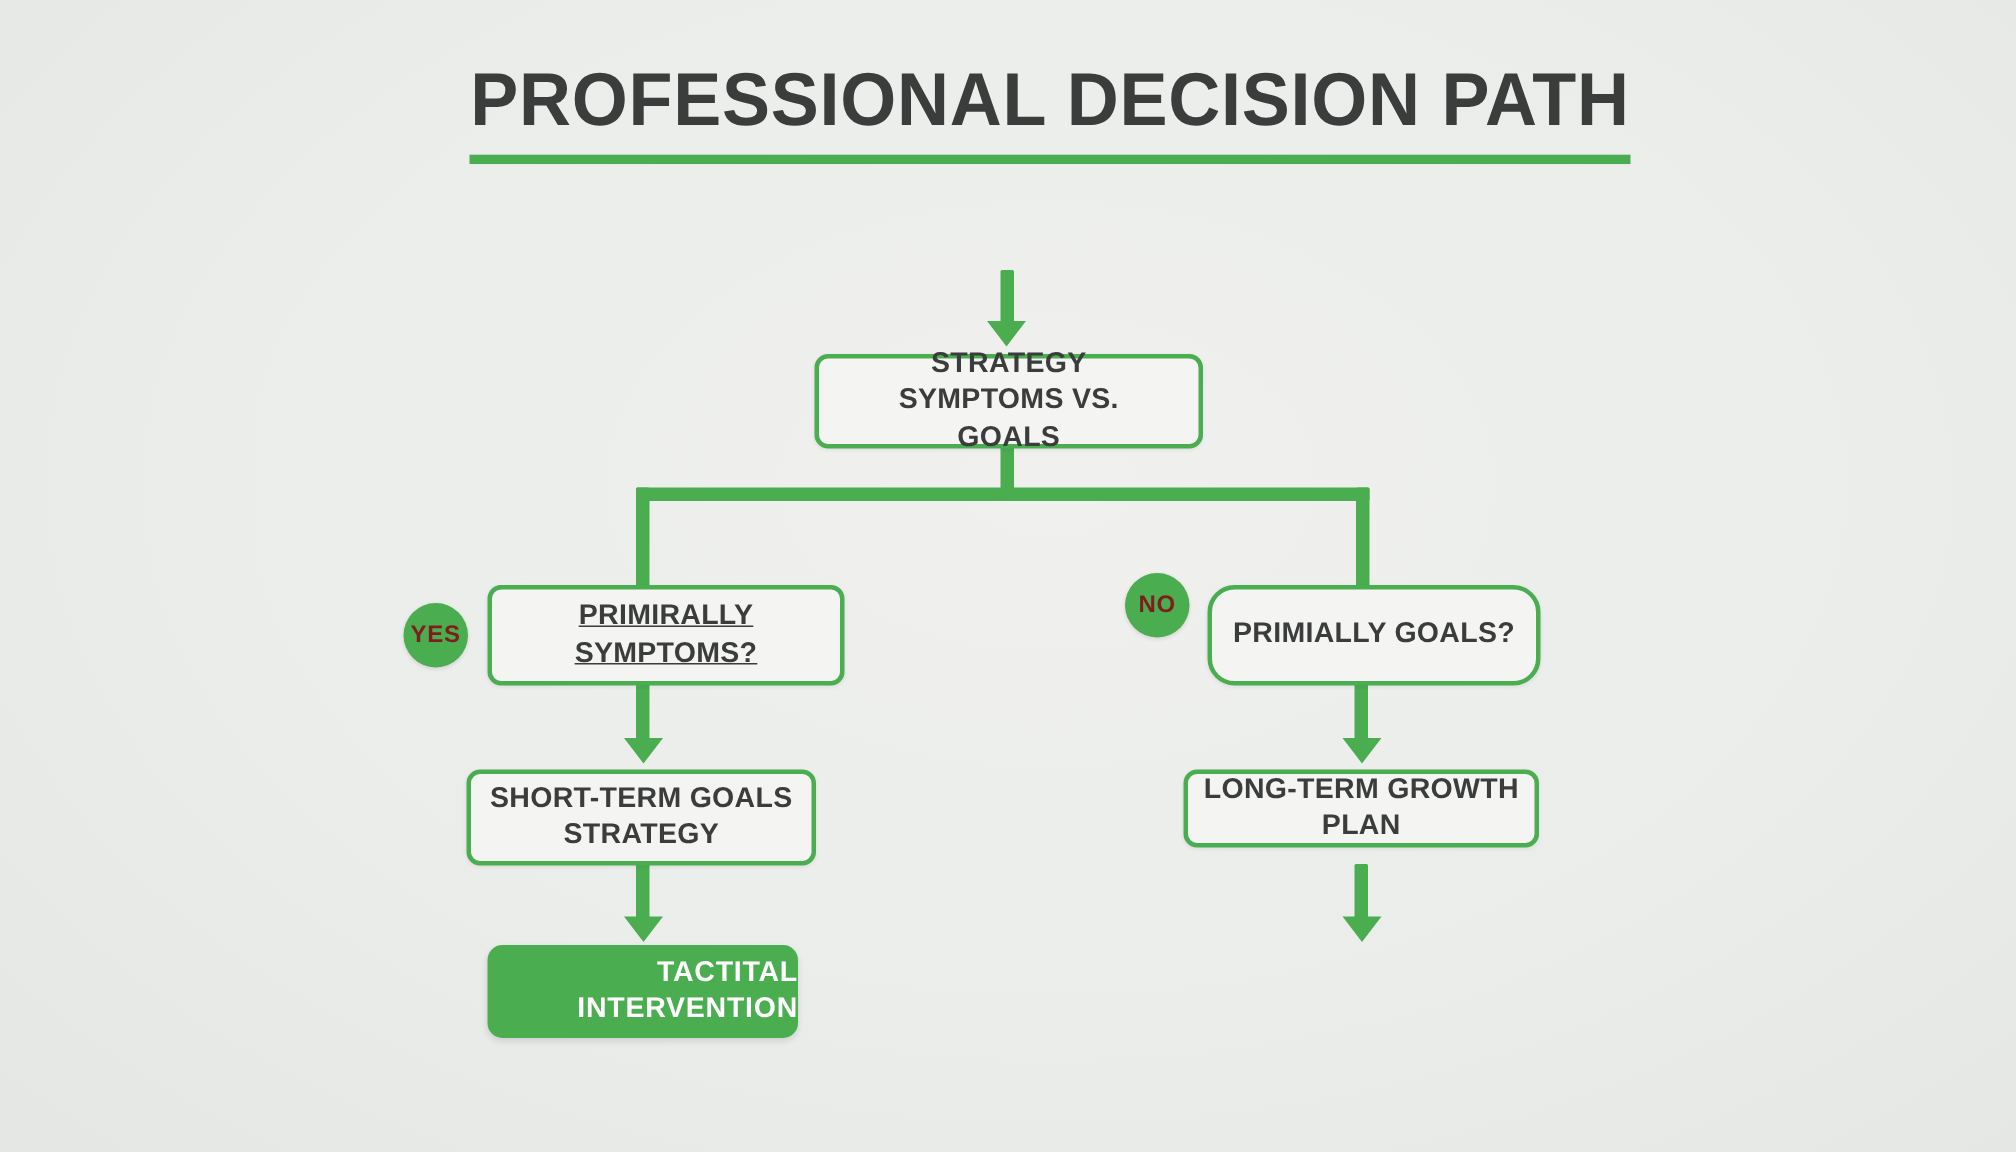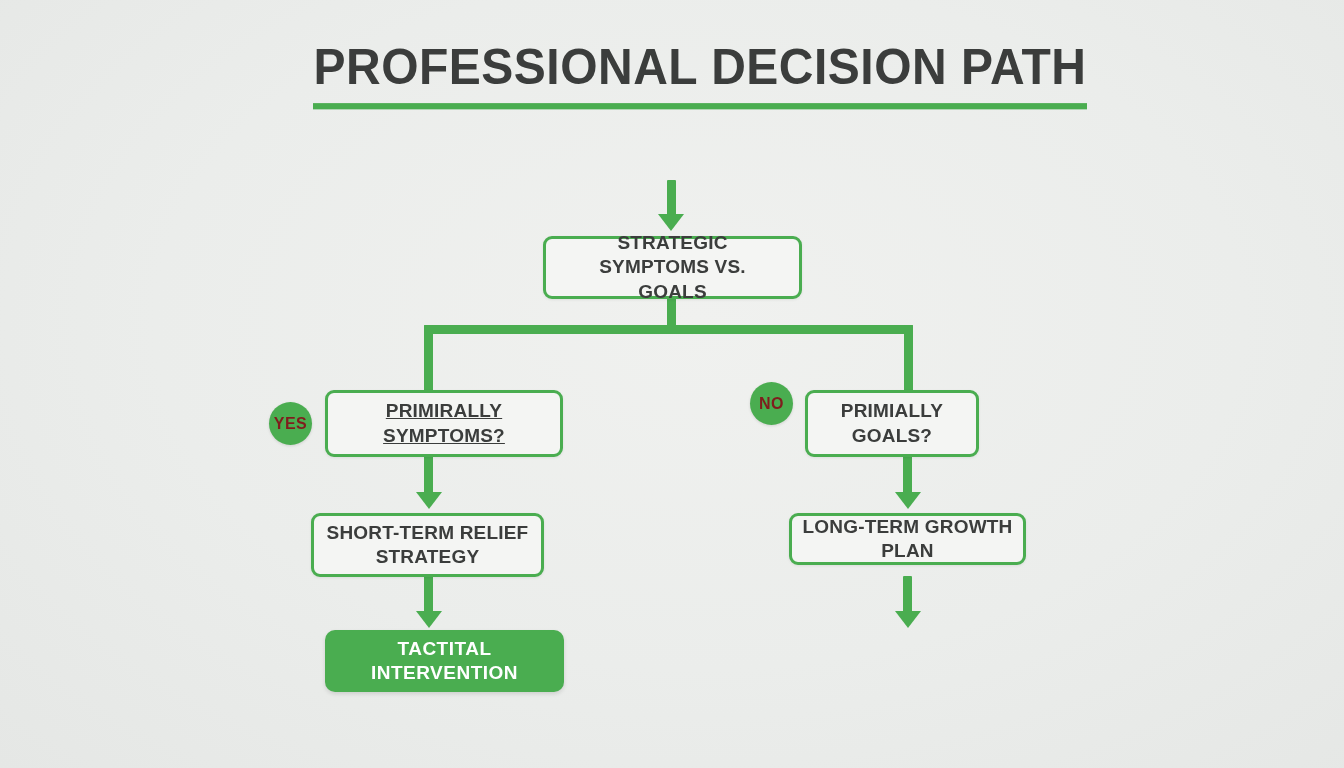--- a/index.html
+++ b/index.html
@@ -85,32 +85,32 @@
     font-size: 19px;
     line-height: 1.28;
     letter-spacing: 0.2px;
     z-index: 2;
     box-shadow: 0 1px 3px rgba(0,0,0,0.07);
   }
   .start   { left: 605px; top: 139px; width: 132px; height: 43px;
              color: var(--accent); font-size: 21px; letter-spacing: 1.5px; border-radius: 10px; }
   .evaluate{ left: 543px; top: 236px; width: 259px; height: 63px; padding: 0 22px; }
   .q-left  { left: 325px; top: 390px; width: 238px; height: 67px; padding: 4px 8px; text-decoration: underline; }
-  .q-right { left: 805px; top: 390px; width: 174px; height: 67px; padding: 0 8px; }
+  .q-right { left: 805px; top: 390px; width: 222px; height: 67px; padding: 0 8px; border-radius: 18px; }
   .s-left  { left: 311px; top: 513px; width: 233px; height: 64px; padding: 0 6px; }
   .s-right { left: 789px; top: 513px; width: 237px; height: 52px; padding: 0 6px; }
   .outcome {
     background: var(--accent);
     border: none;
     color: #ffffff;
     border-radius: 10px;
     letter-spacing: 0.5px;
     box-shadow: 0 2px 4px rgba(0,0,0,0.12);
   }
-  .o-left  { left: 325px; top: 630px; width: 239px; height: 62px; }
+  .o-left  { left: 325px; top: 630px; width: 207px; height: 62px; text-align: right; }
   .o-right { left: 805px; top: 630px; width: 205px; height: 62px; }
 
   
   .badge {
     position: absolute;
     width: 43px; height: 43px;
     border-radius: 50%;
     background: var(--accent);
     color: #7f1d1d;
     font-weight: bold;
@@ -143,26 +143,26 @@
   <div class="vline" id="a2Ls"></div>
   <div class="ahead" id="a2Lh"></div>
   <div class="vline" id="a2Rs"></div>
   <div class="ahead" id="a2Rh"></div>
   <div class="vline" id="a3Ls"></div>
   <div class="ahead" id="a3Lh"></div>
   <div class="vline" id="a3Rs"></div>
   <div class="ahead" id="a3Rh"></div>
 
 
-  <div class="node evaluate">STRATEGIC SYMPTOMS VS. GOALS</div>
+  <div class="node evaluate">STRATEGY SYMPTOMS VS. GOALS</div>
 
   <div class="badge badge-yes">YES</div>
   <div class="node q-left">PRIMIRALLY SYMPTOMS?</div>
 
   <div class="badge badge-no">NO</div>
   <div class="node q-right">PRIMIALLY GOALS?</div>
 
-  <div class="node s-left">SHORT-TERM RELIEF STRATEGY</div>
+  <div class="node s-left">SHORT-TERM GOALS STRATEGY</div>
   <div class="node s-right">LONG-TERM GROWTH PLAN</div>
 
   <div class="node outcome o-left">TACTITAL INTERVENTION</div>
 
 </div>
 
 </body></html>

